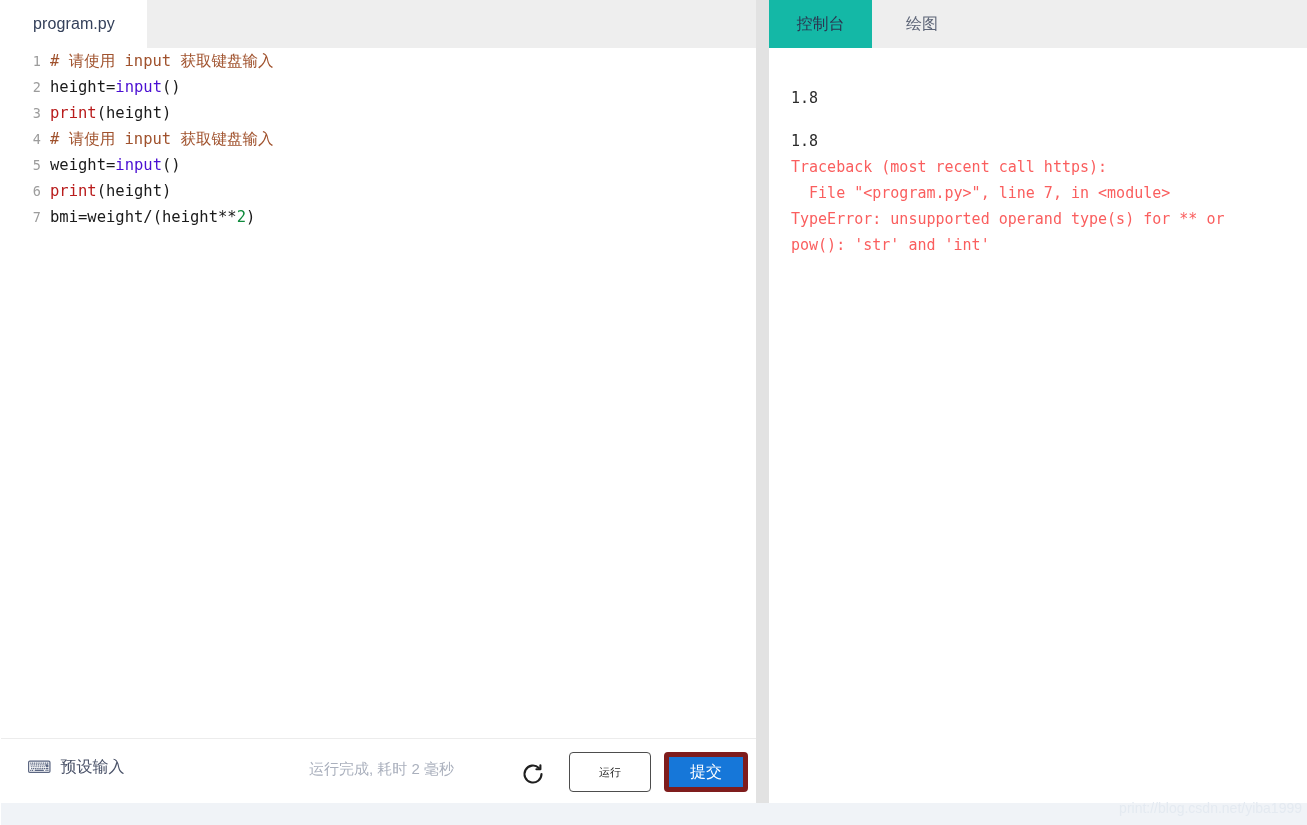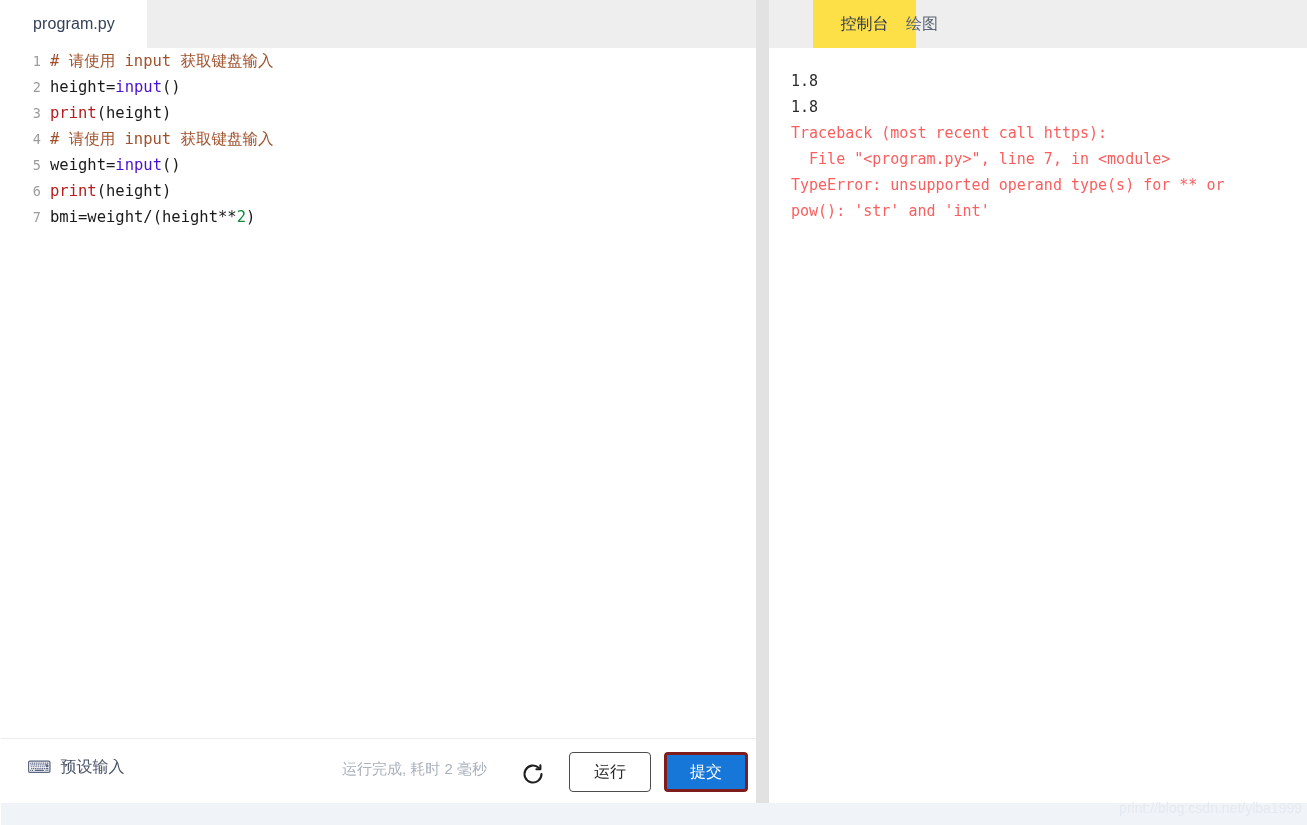--- a/index.html
+++ b/index.html
@@ -129,21 +129,20 @@
     font-size: 16px;
     color: #4a5268;
   }
   .run-status {
     position: absolute;
     left: 308px;
     top: 21px;
     font-size: 15px;
     color: #aab0bd;
     white-space: nowrap;
-    margin-left: 33px;
   }
   .refresh-btn {
     position: absolute;
     left: 518px;
     top: 21px;
     width: 28px;
     height: 28px;
     cursor: pointer;
     display: flex;
     align-items: center;
@@ -151,34 +150,34 @@
   }
   .btn-run {
     position: absolute;
     left: 568px;
     top: 13px;
     width: 82px;
     height: 40px;
     background: #ffffff;
     border: 1px solid #4d4d4d;
     border-radius: 4px;
-    font-size: 16px;
+    font-size: 11px;
     color: #262626;
     cursor: pointer;
     font-family: "Liberation Sans", sans-serif;
     padding: 0;
   }
   .btn-submit {
     position: absolute;
     left: 663px;
     top: 13px;
     width: 84px;
     height: 40px;
     background: #1677d9;
-    border: 3px solid #7f1d1d;
+    border: 5px solid #7f1d1d;
     border-radius: 4px;
     font-size: 16px;
     color: #ffffff;
     cursor: pointer;
     font-family: "Liberation Sans", sans-serif;
     padding: 0;
   }
 
   
   .pane-divider {
@@ -213,23 +212,22 @@
     top: 0;
     height: 48px;
     display: flex;
     align-items: center;
     justify-content: center;
     font-size: 16px;
     cursor: pointer;
     box-sizing: border-box;
   }
   .ctab.active {
-    background: #fde047;
+    background: #14b8a6;
     color: #2b3550;
-    margin-left: 44px;
   }
   .ctab.inactive {
     background: transparent;
     color: #5e6678;
     font-family: Liberation Serif, serif;
   }
   #ctab-console { left: 0;  width: 103px; }
   #ctab-plot    { left: 103px; width: 100px; }
 
   .console-body {
@@ -240,21 +238,21 @@
     height: 755px;
     background: #ffffff;
     padding: 20px 22px 0 22px;
     box-sizing: border-box;
     font-family: "DejaVu Sans Mono", "Liberation Mono", monospace;
     font-size: 15px;
     line-height: 26px;
     overflow: hidden;
   }
   .out-line { white-space: pre-wrap; }
-  .out-normal { color: #2b2b2b; }
+  .out-normal { color: #2b2b2b; margin-top: 17px; }
   .out-error  { color: #fa5e5e; }
 
   
   .bottom-strip {
     position: absolute;
     left: 0;
     top: 803px;
     width: 1307px;
     height: 22px;
     background: #f0f3f7;

